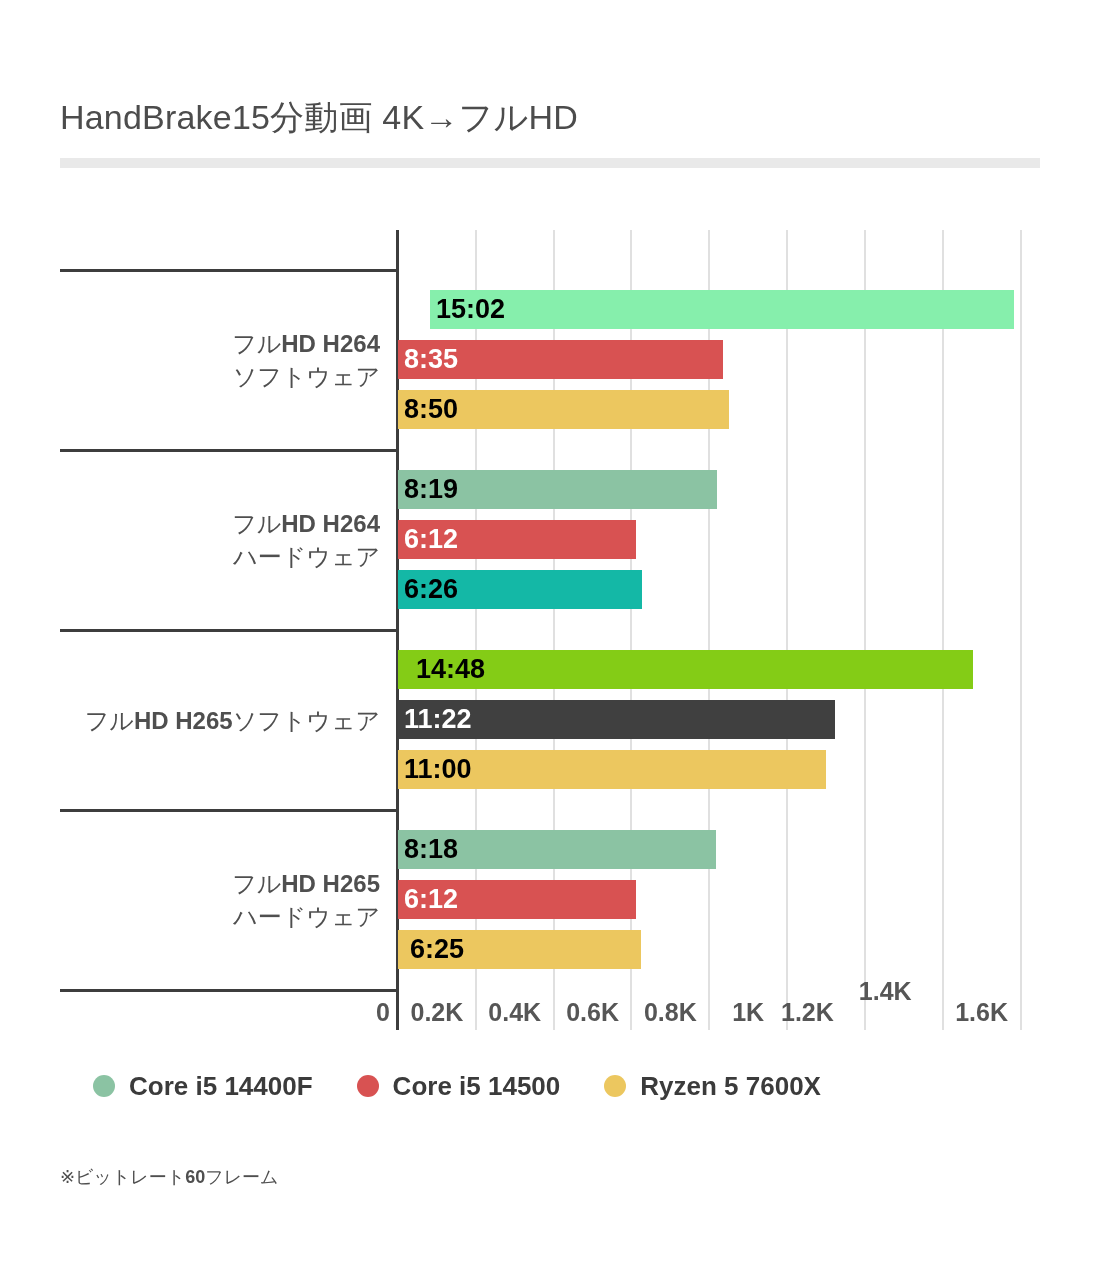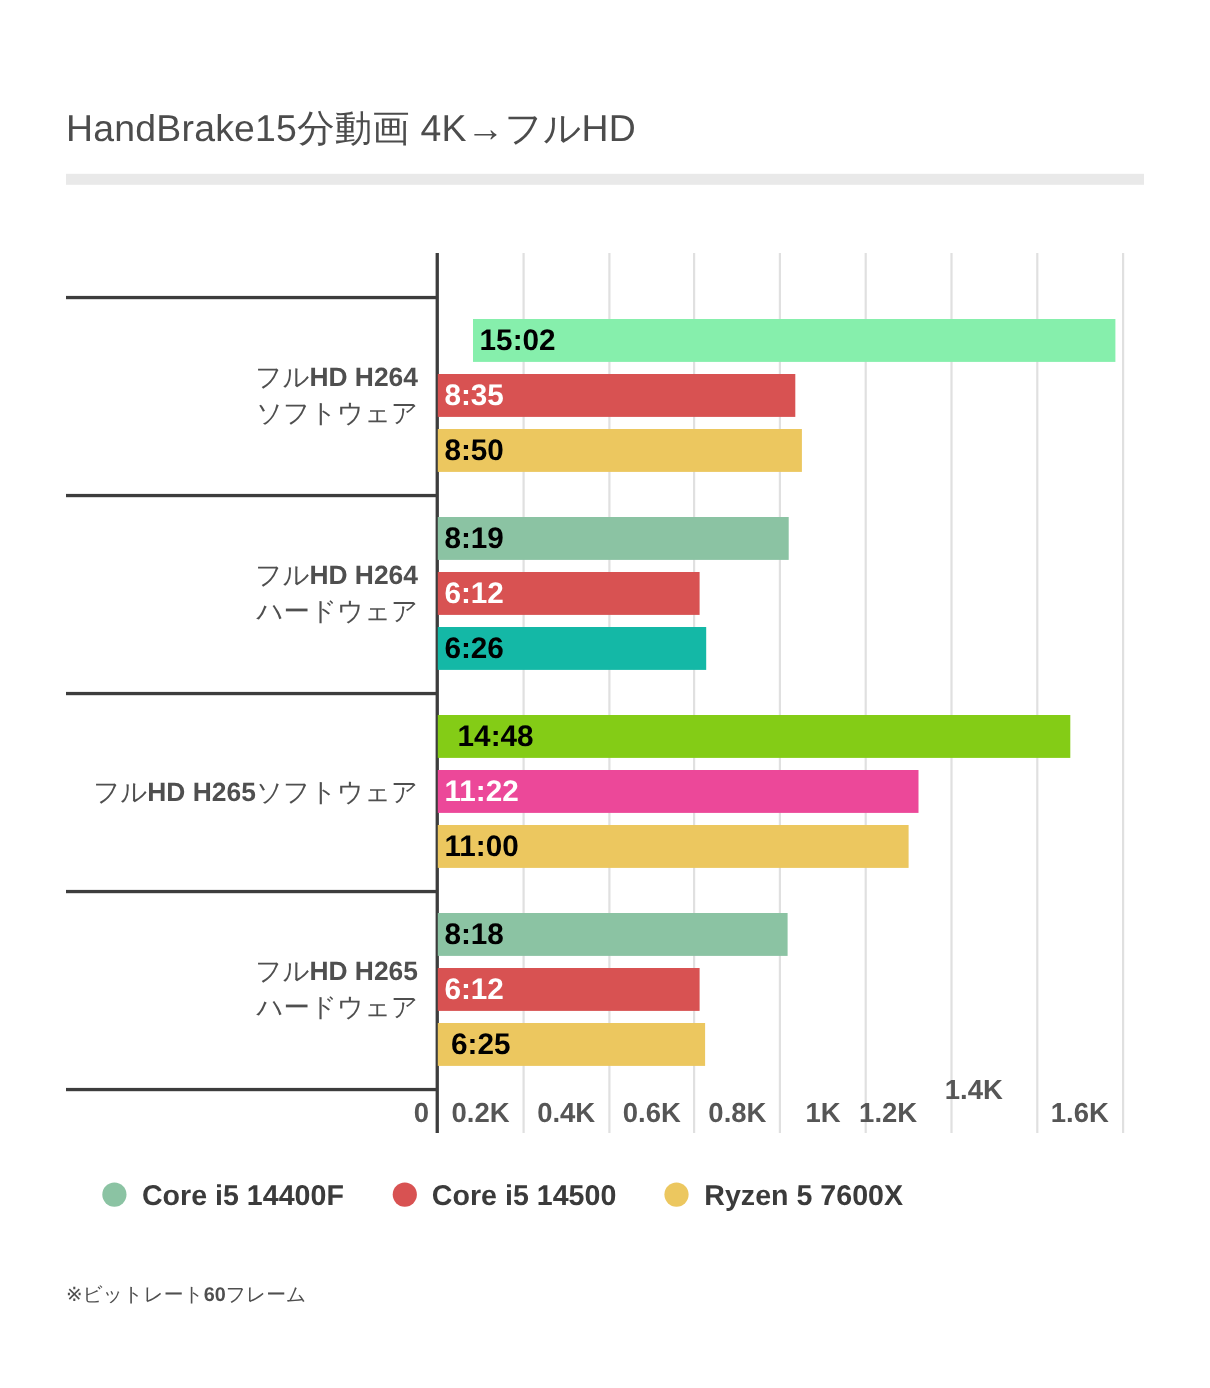--- a/index.html
+++ b/index.html
@@ -86,21 +86,21 @@
       </div>
       <div class="bar" style="left: 398px; top: 830px; width: 318px; height: 39px; background: rgb(139, 195, 163);">
         <span class="bar-label" style="color: rgb(0, 0, 0);">8:18</span>
       </div>
       <div class="bar" style="left: 398px; top: 340px; width: 325px; height: 39px; background: rgb(216, 82, 82);">
         <span class="bar-label" style="color: rgb(255, 255, 255);">8:35</span>
       </div>
       <div class="bar" style="left: 398px; top: 520px; width: 238px; height: 39px; background: rgb(216, 82, 82);">
         <span class="bar-label" style="color: rgb(255, 255, 255);">6:12</span>
       </div>
-      <div class="bar" style="left: 398px; top: 700px; width: 437px; height: 39px; background: #ec4899;">
+      <div class="bar" style="left: 398px; top: 700px; width: 437px; height: 39px; background: #404040;">
         <span class="bar-label" style="color: rgb(255, 255, 255);">11:22</span>
       </div>
       <div class="bar" style="left: 398px; top: 880px; width: 238px; height: 39px; background: rgb(216, 82, 82);">
         <span class="bar-label" style="color: rgb(255, 255, 255);">6:12</span>
       </div>
       <div class="bar" style="left: 398px; top: 390px; width: 331px; height: 39px; background: rgb(236, 199, 95);">
         <span class="bar-label" style="color: rgb(0, 0, 0);">8:50</span>
       </div>
       <div class="bar" style="left: 398px; top: 570px; width: 244px; height: 39px; background: #14b8a6;">
         <span class="bar-label" style="color: rgb(0, 0, 0);">6:26</span>

